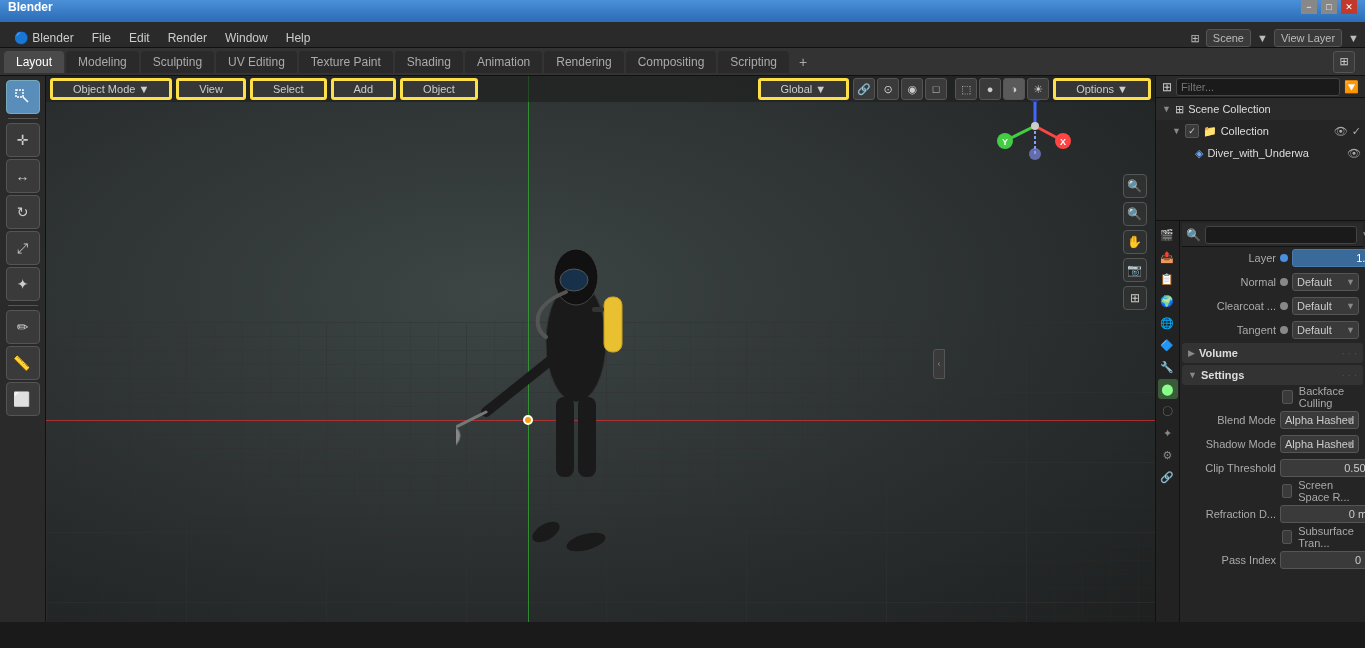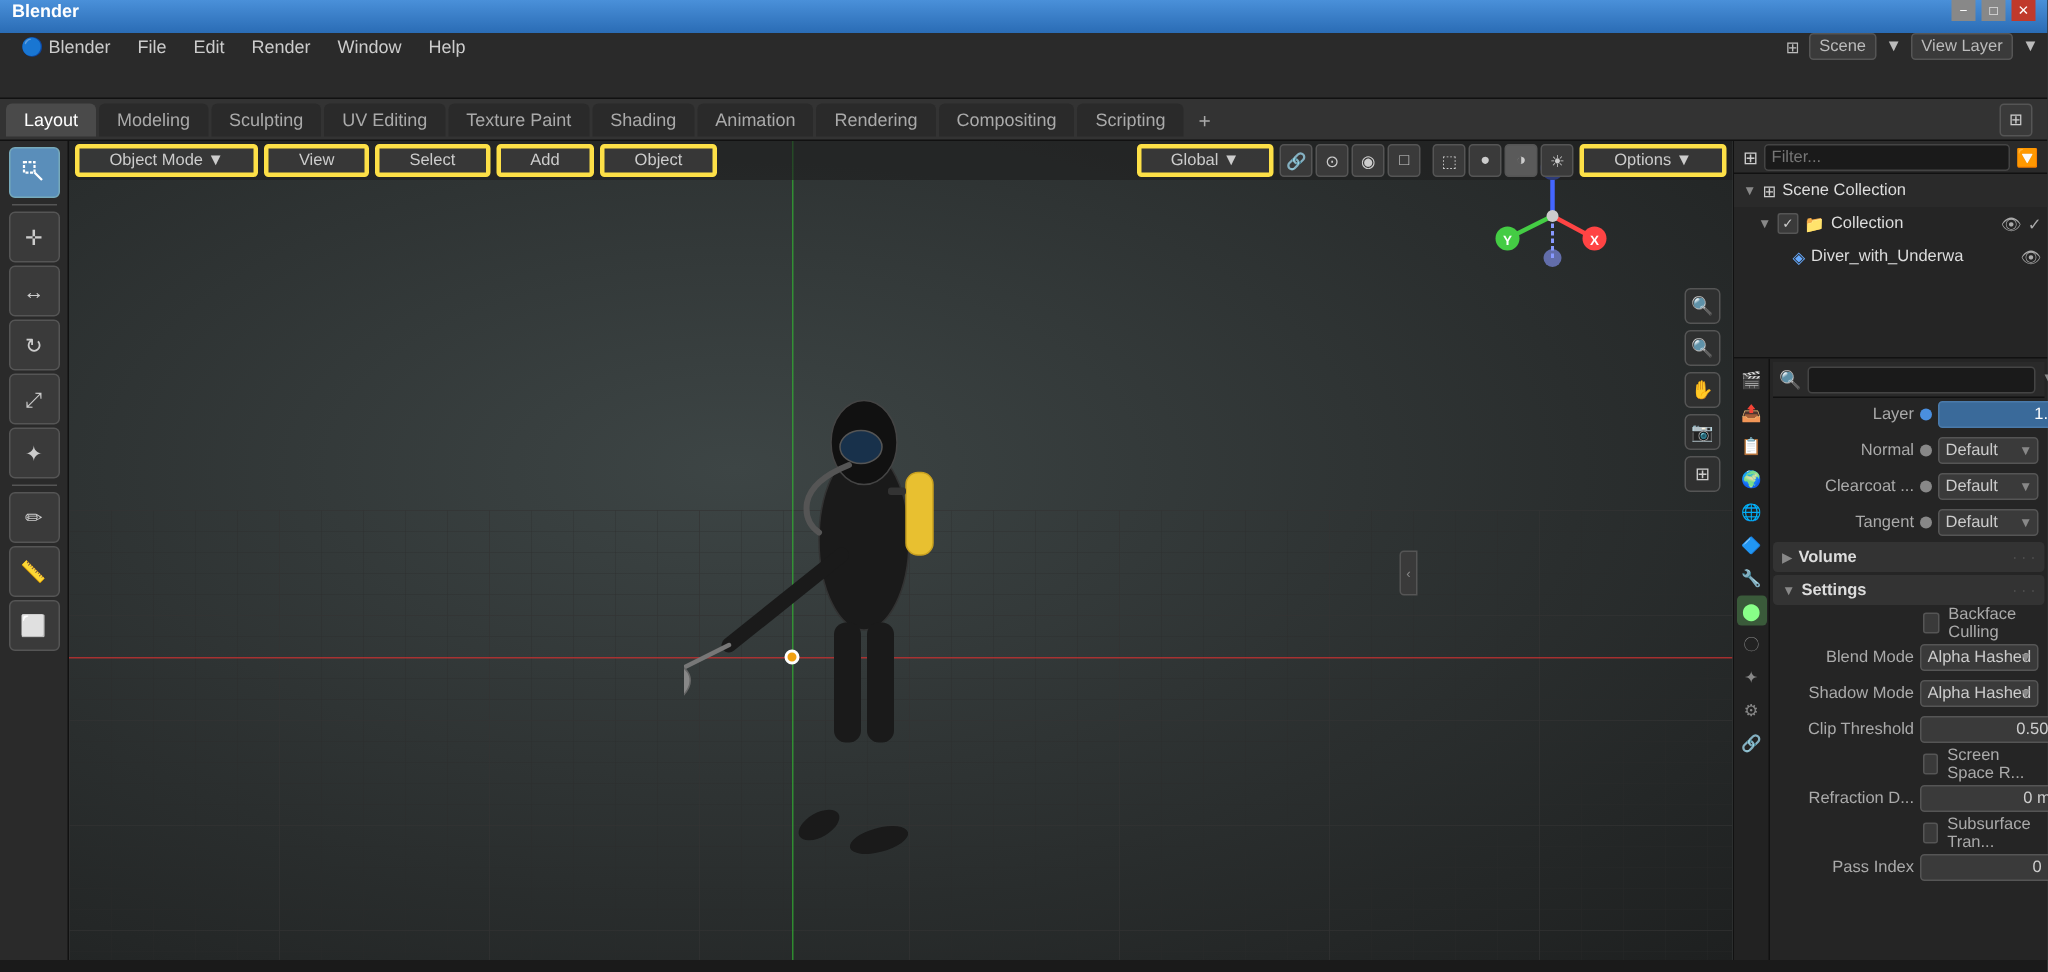--- a/index.html
+++ b/index.html
@@ -43,22 +43,22 @@
       justify-content: center;
       color: white;
     }
     #title-bar .ctrl-btn.close { background: #c0392b; }
     #title-bar .ctrl-btn.max { background: #888; }
     #title-bar .ctrl-btn.min { background: #888; }
 
     
     #menu-bar {
       display: flex;
-      align-items: flex-start;
-      height: 44px;
+      align-items: flex-end;
+      height: 26px;
       background: #2a2a2a;
       border-bottom: 1px solid #111;
       padding: 0 6px;
       gap: 2px;
     }
     .menu-item {
       padding: 2px 8px;
       color: #ccc;
       cursor: pointer;
       border-radius: 3px;

